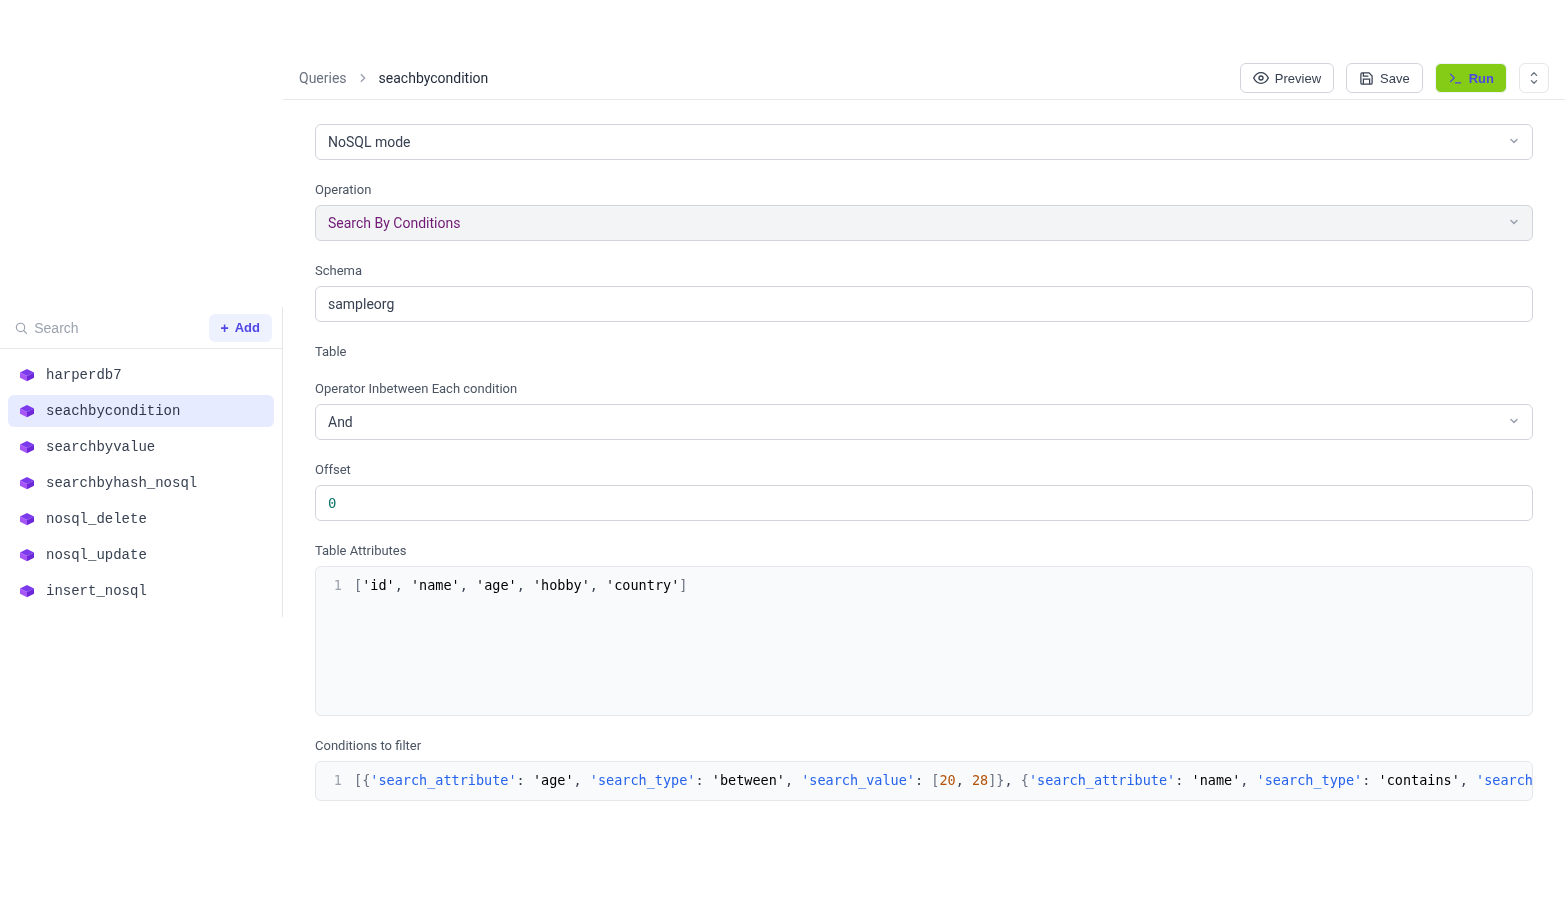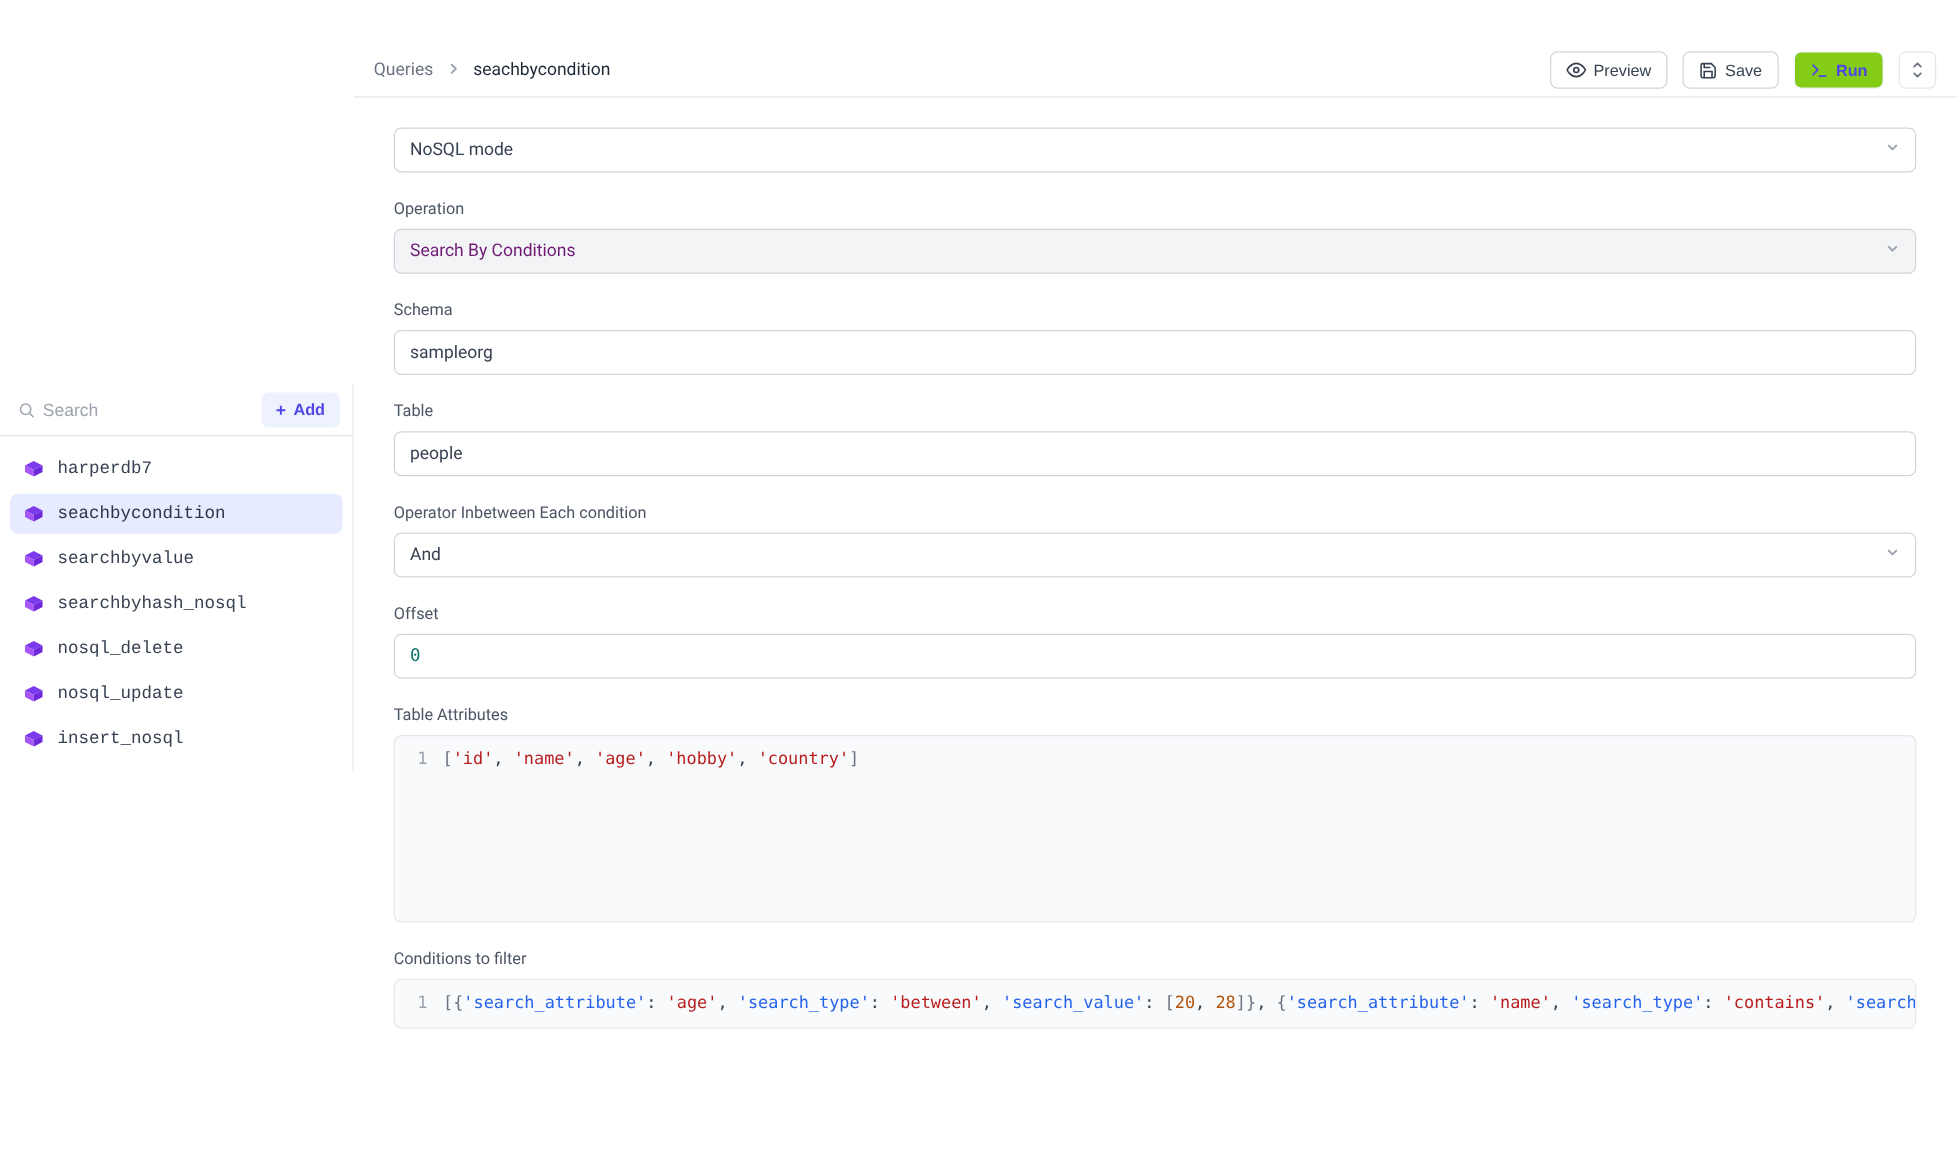--- a/index.html
+++ b/index.html
@@ -169,21 +169,21 @@
   .code-gutter {
     width: 38px;
     text-align: right;
     padding-right: 12px;
     color: #9ca3af;
     user-select: none;
     flex-shrink:0;
   }
   .code-content { white-space: pre; overflow-x:auto; padding-right:12px;}
   .tok-punc { color: #374151; }
-  .tok-str { color: #b91c1c; }
+  .tok-str { color: #000000; }
   .tok-num { color: #b45309; }
   .tok-key { color: #2563eb; }
   .tok-brace { color: #6b7280; }
 
 </style>
 </head>
 <body>
 
 <div class="app">
 
@@ -346,23 +346,20 @@
 
         <div class="field">
           <label class="field-label">Schema</label>
           <div class="text-input">
             <span>sampleorg</span>
           </div>
         </div>
 
         <div class="field">
           <label class="field-label">Table</label>
-          <div class="text-input">
-            <span>people</span>
-          </div>
         </div>
 
         <div class="field">
           <label class="field-label">Operator Inbetween Each condition</label>
           <div class="select">
             <span>And</span>
             <span class="chev">
               <svg width="12" height="12" viewBox="0 0 12 12" fill="none" stroke="currentColor" stroke-width="1.6" stroke-linecap="round" stroke-linejoin="round">
                   <polyline points="3,4.5 6,7.5 9,4.5"></polyline>
                 </svg>

